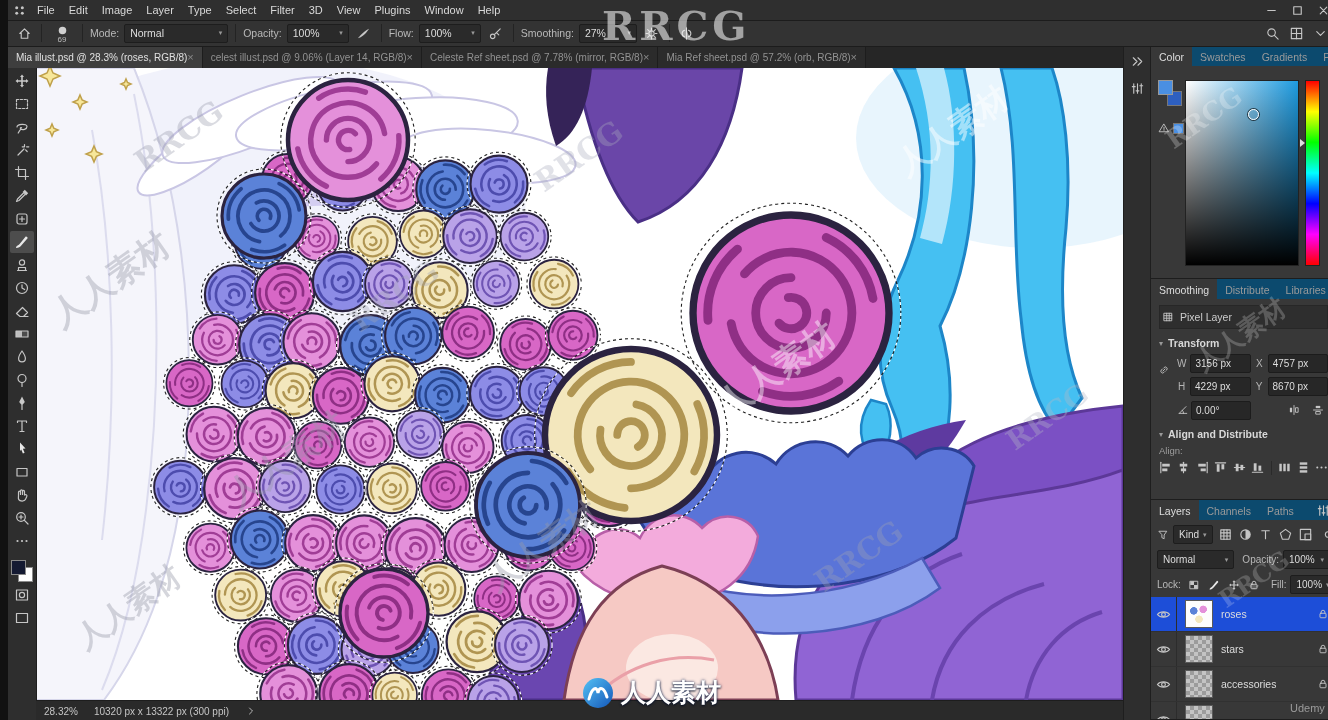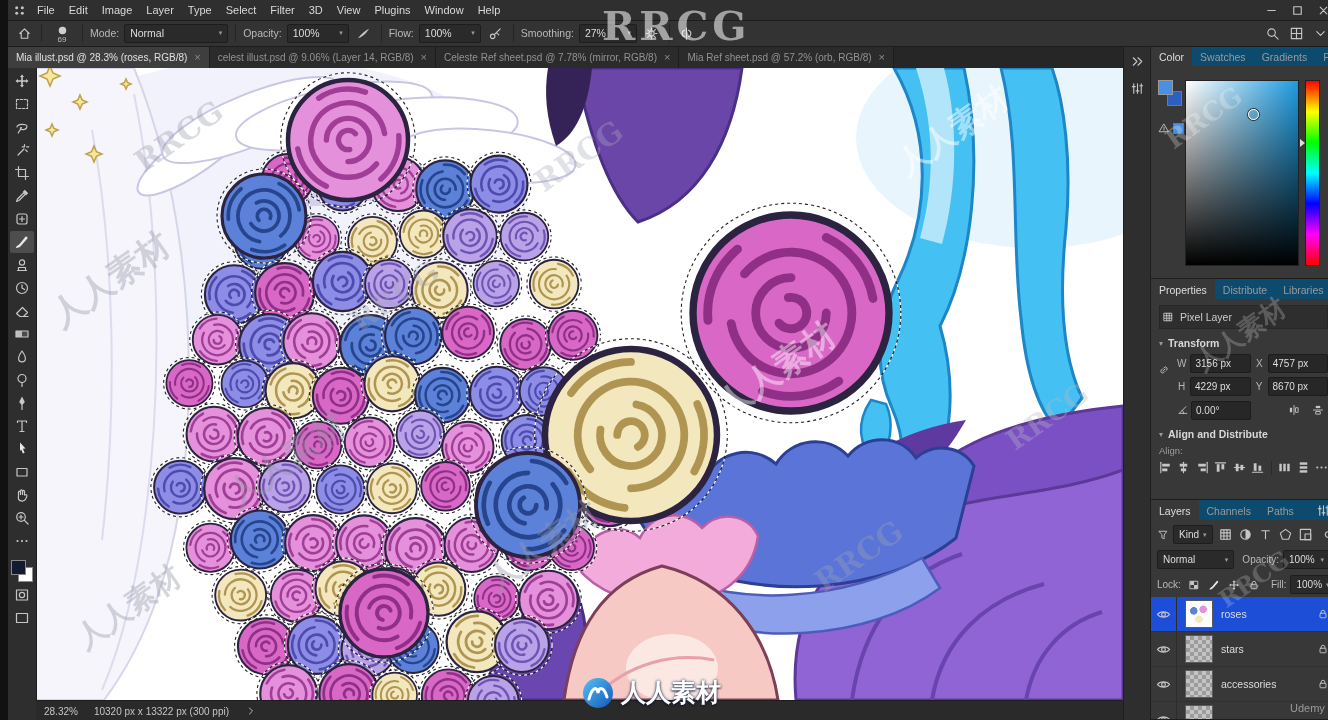--- a/index.html
+++ b/index.html
@@ -21,21 +21,21 @@
   .olabel{color:#b9b9b9;white-space:nowrap;}
   .select{height:17px;background:#2a2a2a;border:1px solid #1d1d1d;border-radius:2px;display:flex;align-items:center;
           padding:0 5px;gap:4px;color:#ddd;white-space:nowrap;}
   .select .car{font-size:7px;color:#999;margin-left:auto;}
   .w92{width:92px}.w56{width:50px}.w52{width:46px}
   .brushpreview{display:flex;flex-direction:column;align-items:center;width:26px;line-height:1;}
   .brushpreview .bsize{font-size:8px;color:#bbb;margin-top:-2px;}
   .obar-right{margin-left:auto;display:flex;gap:4px;align-items:center;}
   
   .tabbar{position:absolute;left:0;top:46px;width:1115px;height:22px;background:#262626;display:flex;align-items:stretch;z-index:3;}
-  .doc-tab{display:flex;align-items:center;gap:7px;padding:0 8px;font-size:10px;background:#2b2b2b;color:#929292;
+  .doc-tab{display:flex;align-items:center;padding:0 8px;font-size:10px;background:#2b2b2b;color:#929292;
            border-right:1px solid #1d1d1d;white-space:nowrap;}
   .doc-tab.active{background:#3e3e3e;color:#e0e0e0;}
   .tab-close{font-size:11px;color:#8a8a8a;}
   
   .toolbar{position:absolute;left:0;top:68px;width:28px;bottom:0;background:#2e2e2e;border-right:1px solid #1e1e1e;
            display:flex;flex-direction:column;align-items:center;padding-top:2px;gap:1px;z-index:3;}
   .tool{width:24px;height:22px;display:flex;align-items:center;justify-content:center;border-radius:2px;}
   .tool.active{background:#4d4d4d;}
   .fgbg{position:relative;width:24px;height:24px;margin-top:6px;}
   .chip{position:absolute;width:13px;height:13px;border:1px solid #8a8a8a;}
@@ -1592,21 +1592,21 @@
             <div class="gradcur" style="left:62px;top:28px;"></div>
           </div>
           <div class="huebar">
             <div class="huemark" style="top:58px;"></div>
           </div>
         </div>
       </div>
 
       <div class="panel props">
         <div class="ptabs" id="props-tabs">
-            <div class="ptab active">Properties</div>
+            <div class="ptab active">Smoothing</div>
             <div class="ptab">Distribute</div>
             <div class="ptab">Libraries</div>
           </div>
         <div class="pixrow">
           <span class="small" id="ic-pix">
               <svg class="ic" viewBox="0 0 16 16">
                 <rect x="3" y="3" width="10" height="10"></rect>
                 <path d="M3 6.3 h10 M3 9.6 h10 M6.3 3 v10 M9.6 3 v10"></path>
               </svg>
             </span>

